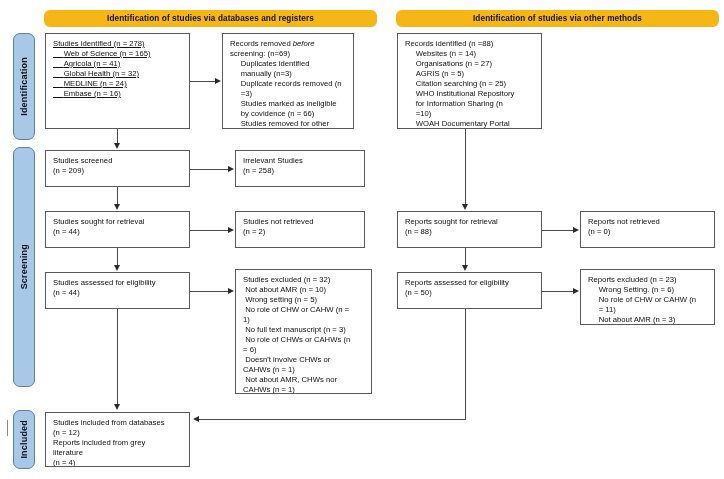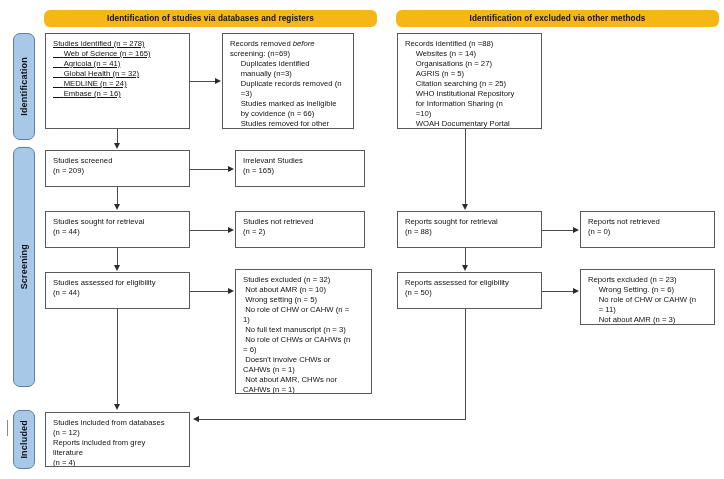--- a/index.html
+++ b/index.html
@@ -105,21 +105,21 @@
     background: #8a8a8a;
   }
 </style>
 </head>
 <body>
 
 <div id="canvas">
 
   <div class="banner" style="left:44px; top:10px; width:333px; height:17px;">Identification of studies via databases and registers</div>
 
-  <div class="banner" style="left:396px; top:10px; width:323px; height:17px;">Identification of excluded via other methods</div>
+  <div class="banner" style="left:396px; top:10px; width:323px; height:17px;">Identification of studies via other methods</div>
 
   <div class="stage" style="left:13px; top:33px; width:20px; height:105px;">
     <span>Identification</span>
   </div>
 
   <div class="stage" style="left:13px; top:147px; width:20px; height:238px;">
     <span>Screening</span>
   </div>
 
   <div class="stage" style="left:13px; top:410px; width:20px; height:57px;">
@@ -143,21 +143,21 @@
      =3)
      Studies marked as ineligible
      by covidence (n = 66)
      Studies removed for other
      reasons (n =0)</span></div>
 
   <div class="box" style="left:45px; top:150px; width:145px; height:37px;">Studies screened
 (n = 209)</div>
 
   <div class="box" style="left:235px; top:150px; width:130px; height:37px;">Irrelevant Studies
-(n = 165)</div>
+(n = 258)</div>
 
   <div class="box" style="left:45px; top:211px; width:145px; height:37px;">Studies sought for retrieval
 (n = 44)</div>
 
   <div class="box" style="left:235px; top:211px; width:130px; height:37px;">Studies not retrieved
 (n = 2)</div>
 
   <div class="box" style="left:45px; top:272px; width:145px; height:37px;">Studies assessed for eligibility
 (n = 44)</div>
 

